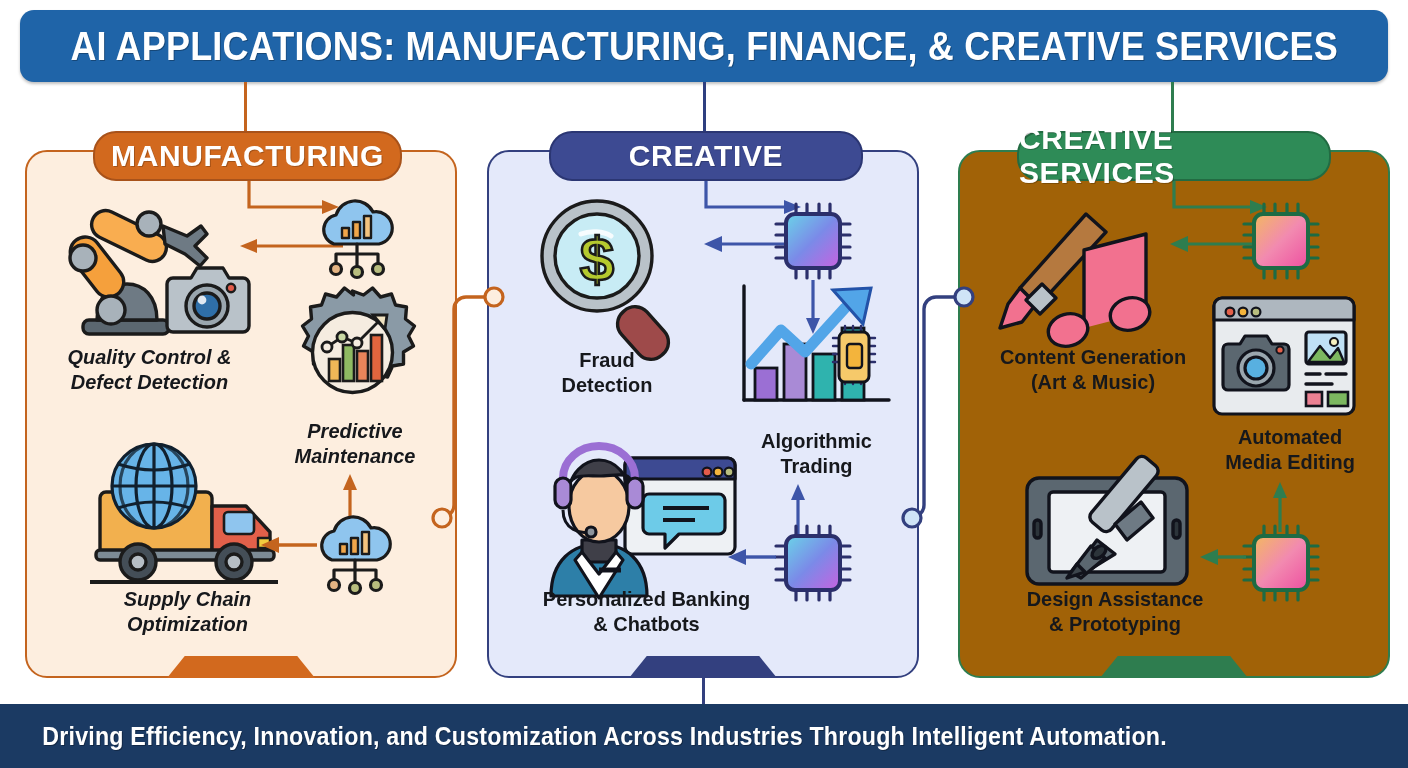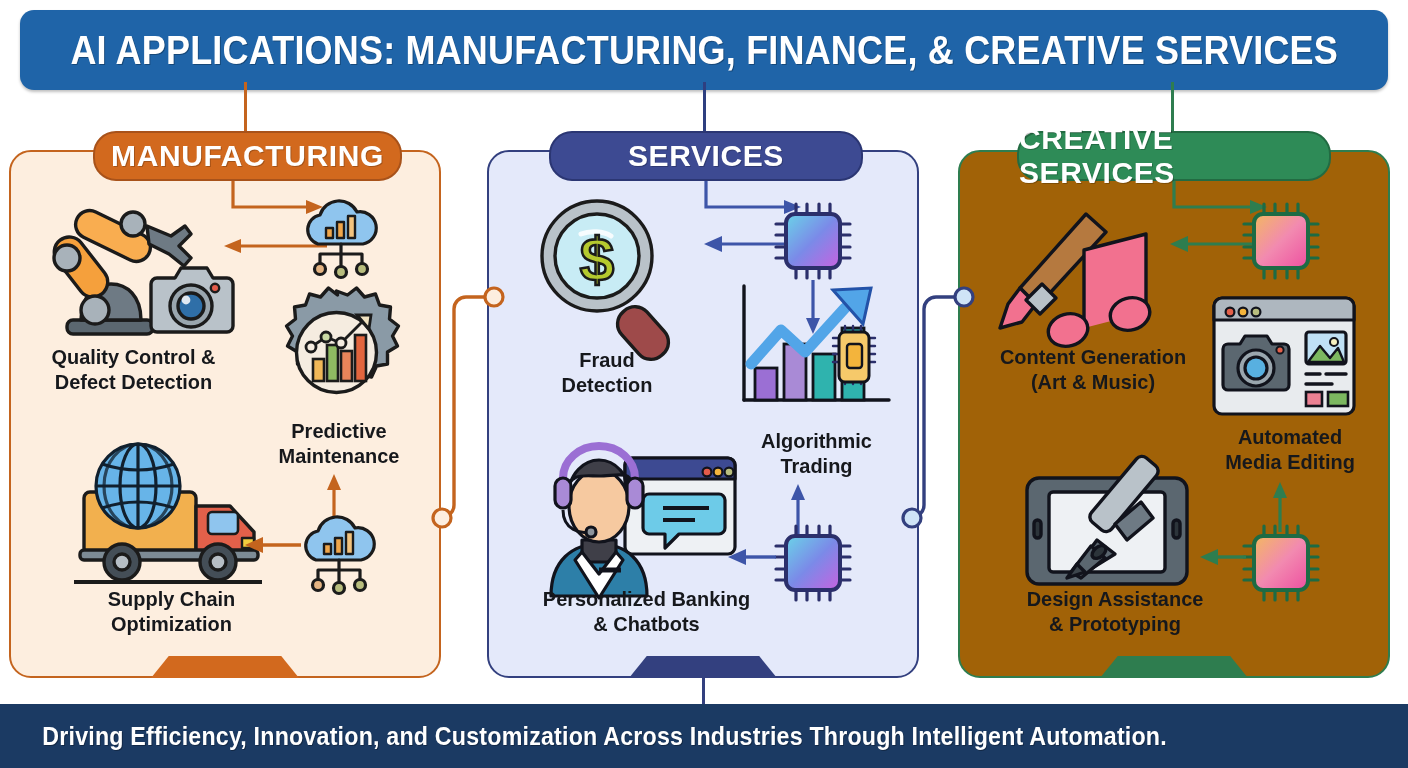--- a/index.html
+++ b/index.html
@@ -7,21 +7,21 @@
     width:1408px;height:768px;
     background:#ffffff;
     font-family:"Liberation Sans",sans-serif;
     overflow:hidden;
     position:relative;
   }
   .stage{position:relative;width:1408px;height:768px;}
 
   
   .title-banner{
-    position:absolute;left:20px;top:10px;width:1368px;height:80px;
+    position:absolute;left:20px;top:10px;width:1368px;height:72px;
     background:#1f64a8;border-radius:14px;
     display:flex;align-items:center;justify-content:center;
     box-shadow:0 2px 3px rgba(0,0,0,.25);
   }
   .title-banner .title-text{
     color:#ffffff;
     font-size:40px;font-weight:bold;
     letter-spacing:.2px;
     transform:scaleX(.90);
     white-space:nowrap;
@@ -29,21 +29,21 @@
   }
 
   
   .stem{position:absolute;width:3px;}
   .stem.m{left:244px;top:82px;height:50px;background:#c4641e;}
   .stem.f{left:703px;top:82px;height:50px;background:#2e3f80;}
   .stem.c{left:1171px;top:82px;height:50px;background:#2e7d4f;}
 
   
   .card{position:absolute;top:150px;width:428px;height:524px;border-radius:22px;border:2.5px solid;}
-  .card.manufacturing{left:9px;background:#fdeedf;border-color:#c4641e;}
+  .card.manufacturing{left:25px;background:#fdeedf;border-color:#c4641e;font-style:italic;}
   .card.finance{left:487px;background:#e4e9fa;border-color:#33407f;}
   .card.creative{left:958px;background:#a16207;border-color:#2e7d4f;}
 
   
   .card-tab{position:absolute;bottom:-2px;left:50%;transform:translateX(-50%);
     width:148px;height:22px;}
   .card-tab div{
     width:100%;height:100%;
     clip-path:polygon(12% 0,88% 0,100% 100%,0 100%);
     border-radius:8px 8px 0 0;
@@ -565,21 +565,21 @@
     <div class="label" style="left:30px;top:434px;width:250px;">
       <div>Design Assistance</div>
       <div>&amp; Prototyping</div>
     </div>
   </div>
 
   <div class="pill manufacturing">
     <span>MANUFACTURING</span>
   </div>
   <div class="pill finance">
-    <span>SERVICES</span>
+    <span>CREATIVE</span>
   </div>
   <div class="pill creative">
     <span>CREATIVE SERVICES</span>
   </div>
 
   <svg class="icon" style="left:436px;top:280px;" width="70" height="265">
     <path d="M56,17 L30,17 a12,12 0 0 0 -12,12 L18,225 a12,12 0 0 1 -12,12 L6,237" stroke="#c4641e" stroke-width="3.4" fill="none"></path>
     <circle cx="58" cy="17" r="9" fill="#fdeedf" stroke="#c4641e" stroke-width="3.2"></circle>
     <circle cx="6" cy="238" r="9" fill="#fdeedf" stroke="#c4641e" stroke-width="3.2"></circle>
   </svg>

